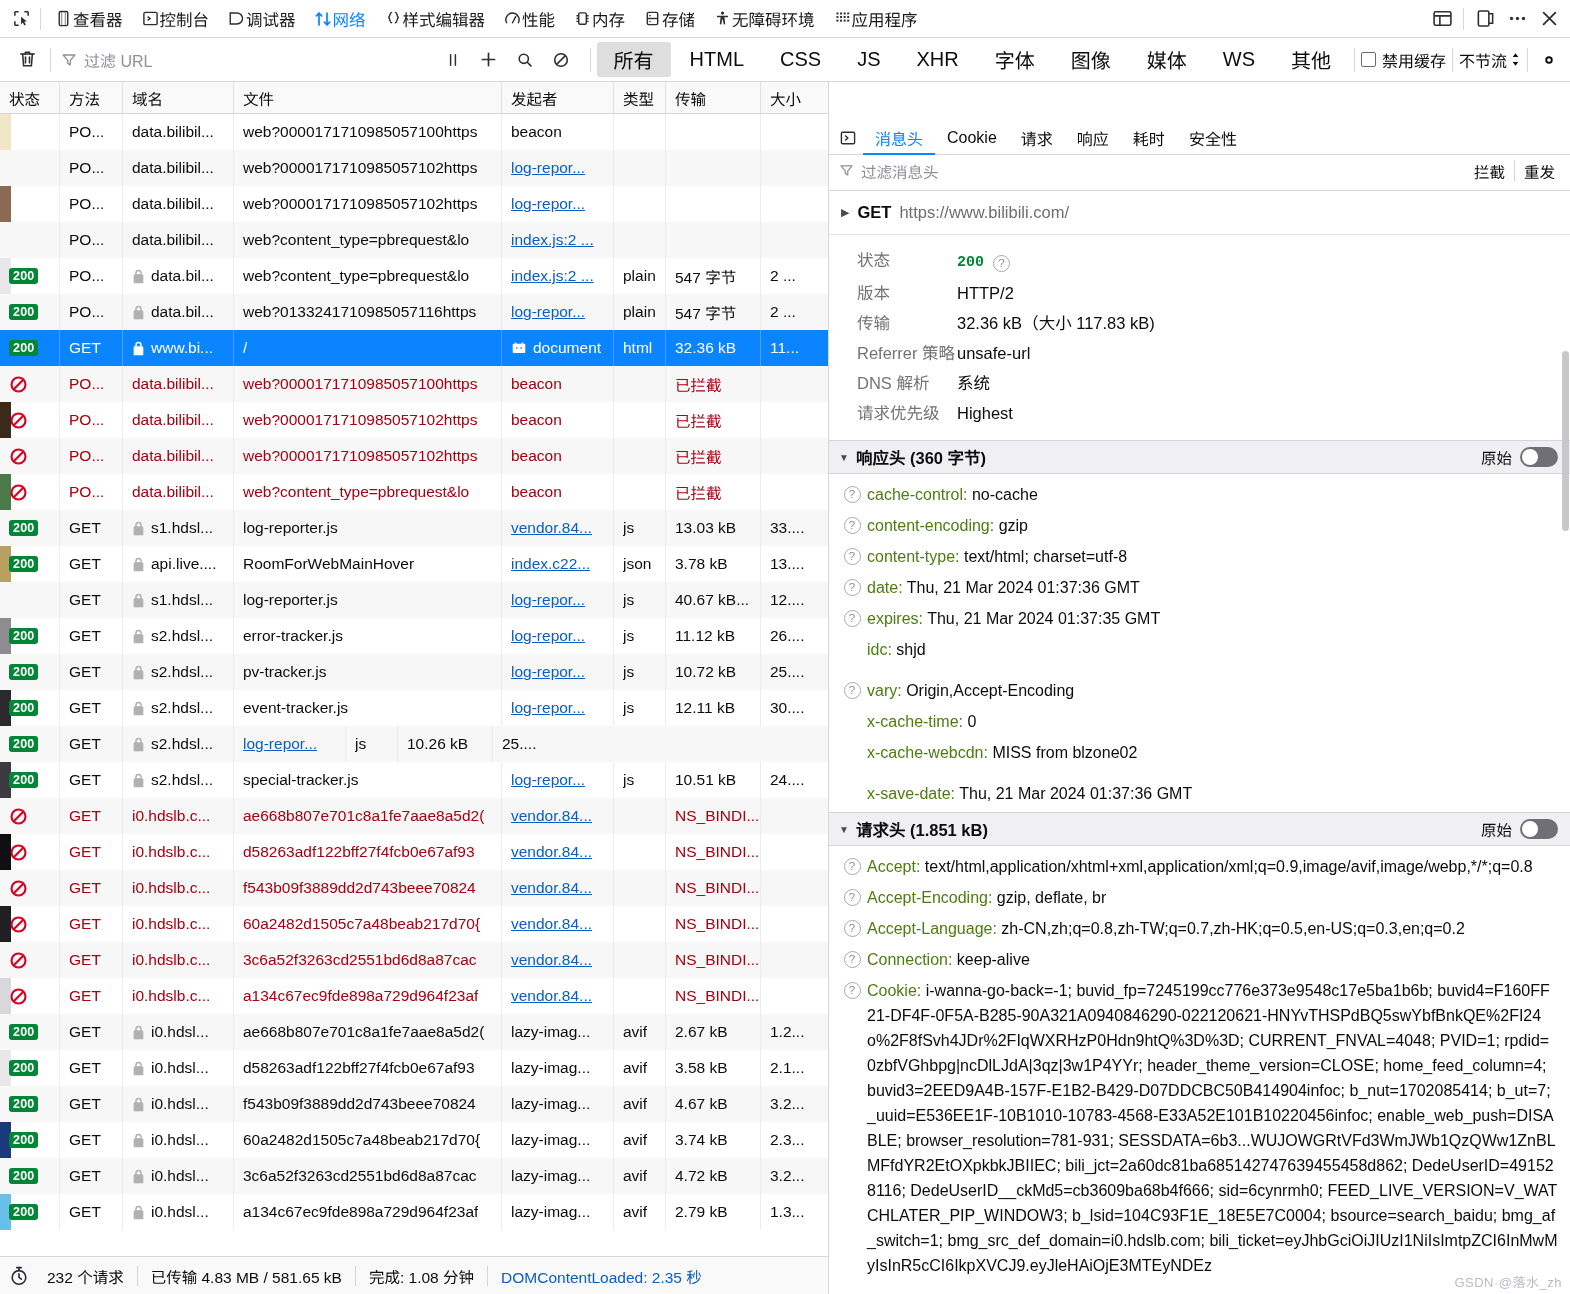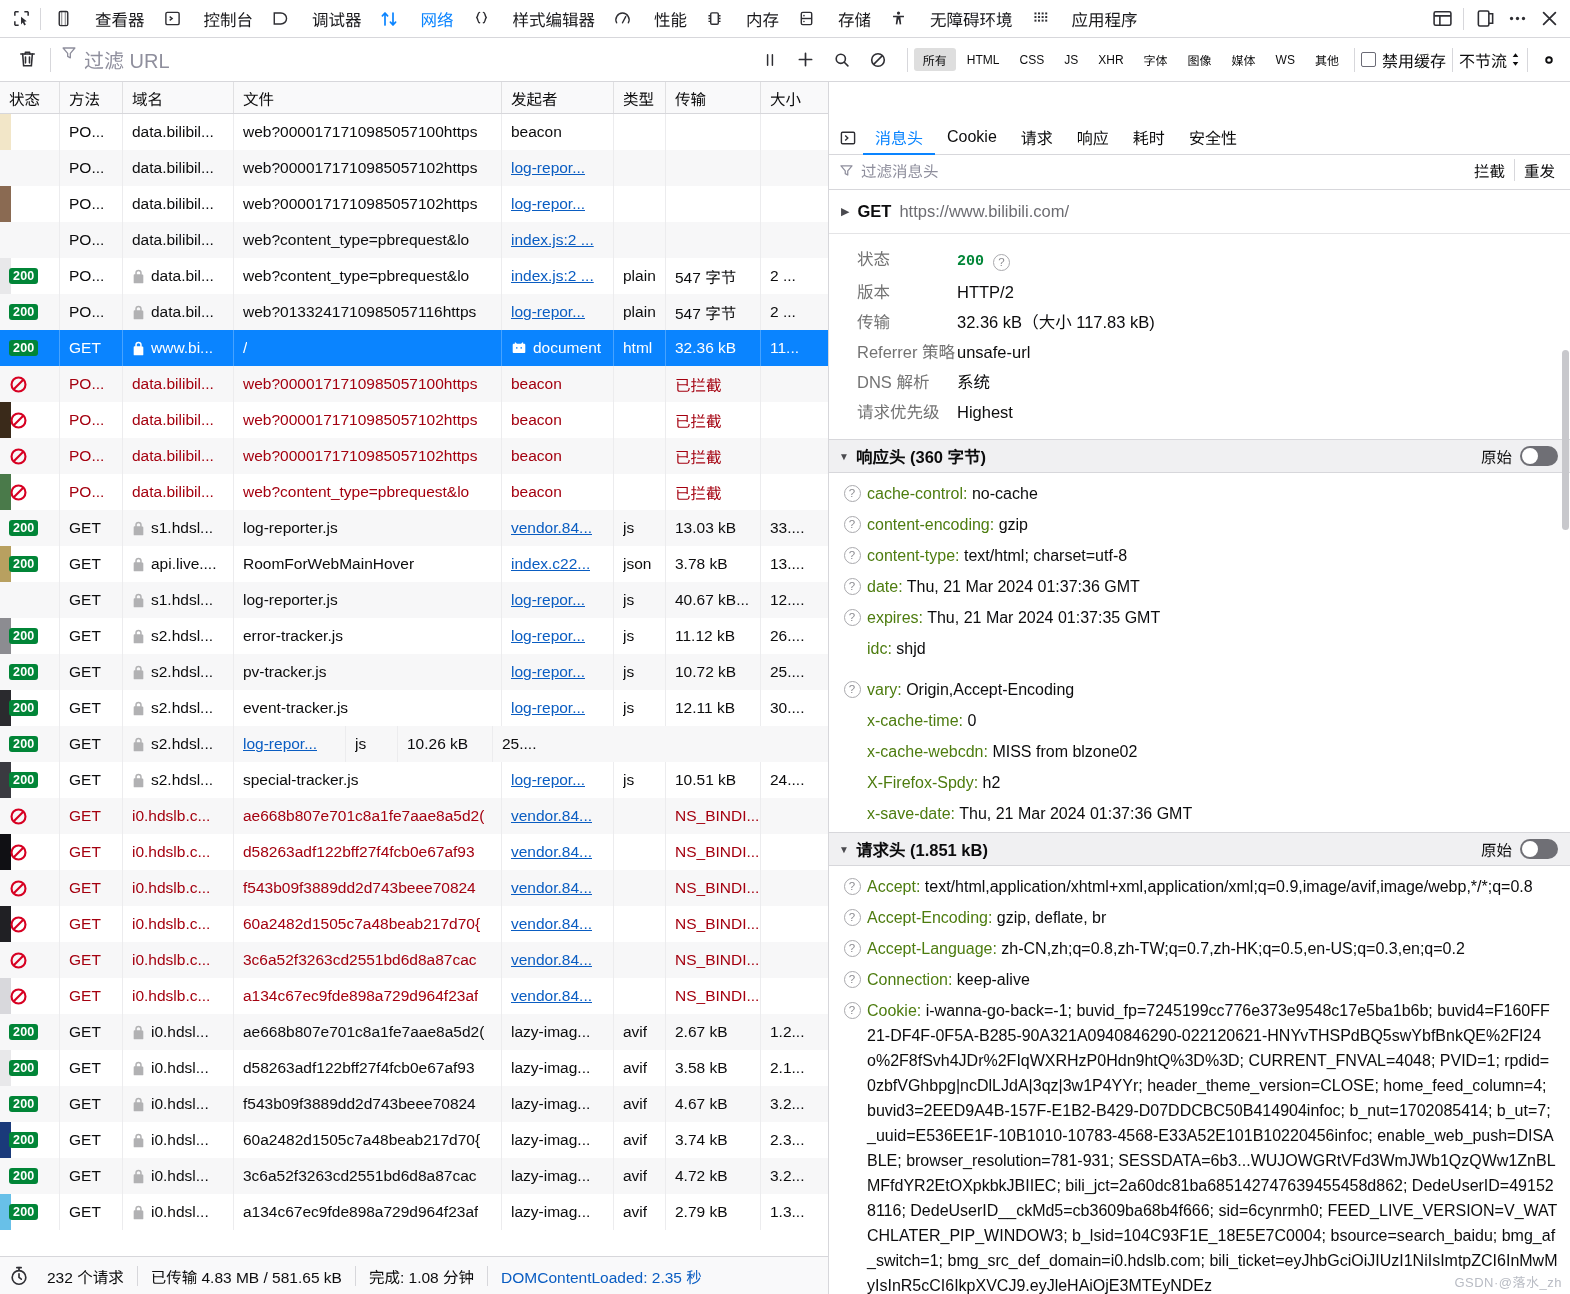--- a/index.html
+++ b/index.html
@@ -29,21 +29,21 @@
     width: 30px; height: 30px;
     display: flex; align-items: center; justify-content: center;
     color: #2e2e33;
     flex: 0 0 auto;
   }
   .tb-sep {
     width: 1px; height: 22px; background: #d7d7db; margin: 0 4px;
     flex: 0 0 auto;
   }
   .devtool-tab {
-    display: flex; align-items: center; gap: 22px;
+    display: flex; align-items: center; gap: 0;
     padding: 12px 9px; height: 38px;
     color: #18181b; white-space: nowrap;
     font-size: 16.5px;
     flex: 0 0 auto;
   }
   .devtool-tab .tab-ico {
     display: inline-flex; align-items: center; justify-content: center;
     width: 19px; height: 19px; color: #2e2e33;
   }
   .devtool-tab.active { color: #0a84ff; }
@@ -60,29 +60,29 @@
     border-bottom: 1px solid #d7d7db;
     background: #ffffff;
     padding: 0 6px 0 10px;
   }
   .trash-btn {
     width: 34px; height: 32px; display:flex; align-items:center; justify-content:center;
     color: #2e2e33;
   }
   .toolbar-divider { width:1px; height:24px; background:#d7d7db; margin:0 6px; flex:0 0 auto; }
   .filter-url {
-    flex: 1 1 auto; height: 30px; display: flex; gap: 7px;
-    color: #737373; font-size: 20px; padding-left: 4px; min-width: 40px;
+    flex: 1 1 auto; height: 30px; display: flex; align-items: center; gap: 7px;
+    color: #737373; font-size: 16px; padding-left: 4px; min-width: 40px;
   }
   .filter-url .ph { color: #8f8f9d; }
   .mini-btns { display:flex; align-items:center; gap:10px; padding:0 10px; }
   .mini-btn { width:26px; height:26px; display:flex;align-items:center;justify-content:center; color:#2e2e33; }
   .type-filters { display:flex; align-items:center; gap:2px; }
   .type-pill {
-    padding: 3px 9px; border-radius: 3px; font-size: 12px; color: #0c0c0d;
+    padding: 3px 17px; border-radius: 3px; font-size: 20px; color: #0c0c0d;
     white-space: nowrap;
   }
   .type-pill.selected { background:#dedede; color:#0c0c0d; }
   .chk-wrap { display:flex; align-items:center; gap:6px; font-size:16px; white-space:nowrap; }
   .chkbox { width:15px;height:15px;border:1.6px solid #6b6b76; border-radius:2px; background:#fff; }
   .throttle { display:flex; align-items:center; gap:3px; font-size:16px; white-space:nowrap; }
   .gear-btn { width:30px;height:28px; display:flex;align-items:center;justify-content:center; }
 
   
   .main-split { display:flex; height: calc(1294px - 38px - 44px); }
@@ -1598,21 +1598,20 @@
           <div class="hdr-row">
             <span class="qslot"></span>
             <span class="htext"><span class="hname">x-cache-time:</span> <span>0</span></span>
           </div>
           <div class="hdr-row">
             <span class="qslot"></span>
             <span class="htext"><span class="hname">x-cache-webcdn:</span> <span>MISS from blzone02</span></span>
           </div>
           <div class="hdr-row">
             <span class="qslot"></span>
-            <span class="htext"><span class="hname">X-Firefox-Spdy:</span> <span>h2</span></span>
           </div>
           <div class="hdr-row">
             <span class="qslot"></span>
             <span class="htext"><span class="hname">x-save-date:</span> <span>Thu, 21 Mar 2024 01:37:36 GMT</span></span>
           </div>
         </div>
 
       <div class="hdr-section-title">
         <span class="tri">▼</span>
         <span>请求头 (1.851 kB)</span>

